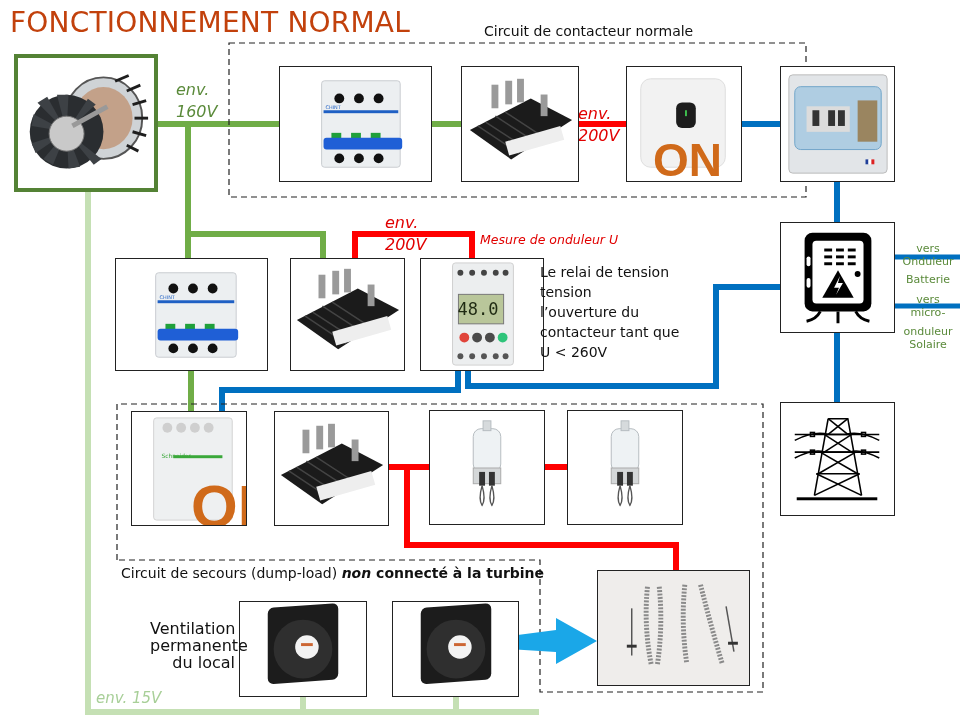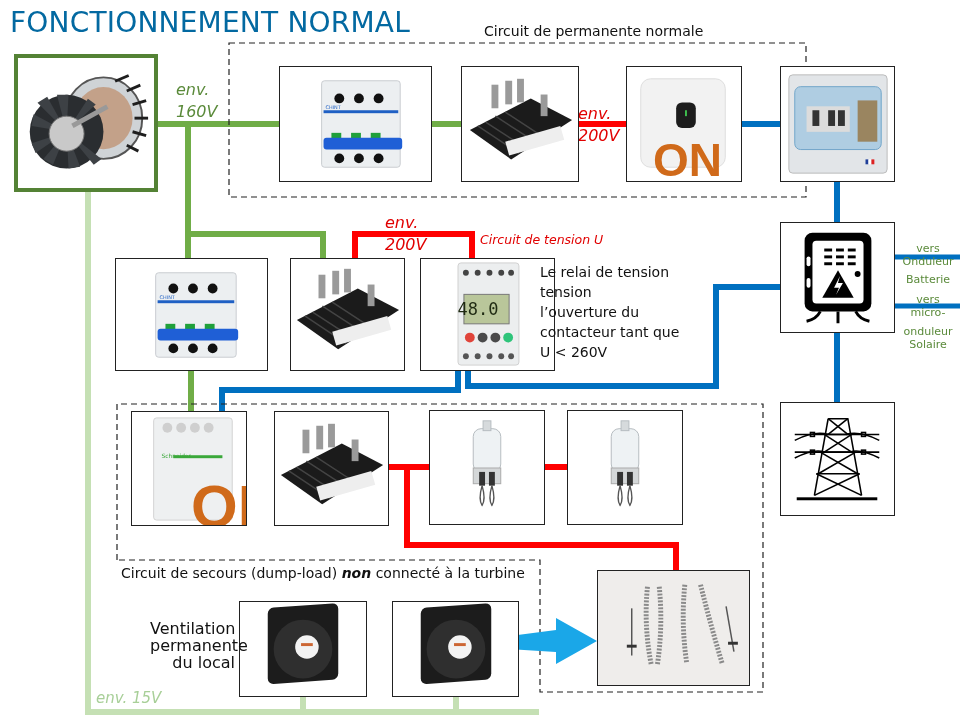--- a/index.html
+++ b/index.html
@@ -1,34 +1,34 @@
 <!DOCTYPE html>
 <html><head>
 <meta charset="utf-8">
 <style>
   html, body { margin: 0; padding: 0; background: #ffffff; }
   body { width: 960px; height: 720px; position: relative; overflow: hidden; font-family: "Liberation Sans", "DejaVu Sans", sans-serif; }
   .abs { position: absolute; }
   #wires { position: absolute; left: 0; top: 0; width: 960px; height: 720px; }
-  .title { left: 10px; top: 6px; font-size: 28px; color: #0369a1; letter-spacing: 0.2px; font-family: "DejaVu Sans", sans-serif; }
+  .title { left: 10px; top: 6px; font-size: 28px; color: #c2410c; letter-spacing: 0.2px; font-family: "DejaVu Sans", sans-serif; }
   .dash-label { font-size: 14px; color: #111; font-family: "DejaVu Sans", sans-serif; white-space: nowrap; background: #fff; }
   .box { position: absolute; background: #fff; border: 1.3px solid #222; box-sizing: border-box; overflow: hidden; }
   .box svg { width: 100%; height: 100%; display: block; }
   .volt { font-style: italic; font-size: 16px; line-height: 20px; text-align: left; font-family: "DejaVu Sans", sans-serif; }
   .volt.green { color: #5a8a3a; }
   .volt.red { color: #e10000; }
   .volt.lightgreen { color: #a8cf98; font-size: 15px; }
   .status-on, .status-off { color: #d06a1a; font-weight: bold; font-family: "Liberation Sans", sans-serif; }
   .status-on { font-size: 46px; }
   .status-off { font-size: 60px; margin-left: 43px; }
   .measure { color: #e10000; font-style: italic; font-size: 12.5px; font-family: "DejaVu Sans", sans-serif; }
   .relay-desc { font-size: 14px; line-height: 20px; color: #111; font-family: "DejaVu Sans", sans-serif; }
   .small-green { color: #5a8a3a; font-size: 11px; font-family: "DejaVu Sans", sans-serif; text-align: center; }
   .vent { font-size: 16px; line-height: 17px; text-align: right; color: #111; font-family: "DejaVu Sans", sans-serif; }
-  .emph { font-weight: normal; }
+  .emph { font-weight: bold; }
   .emph-i { font-weight: bold; font-style: italic; }
 </style>
 </head>
 <body>
 
 <svg id="wires" viewBox="0 0 960 720">
 
   <polyline points="88,190 88,712 539,712" fill="none" stroke="#c5e0b4" stroke-width="6"></polyline>
   <polyline points="303,696 303,712" fill="none" stroke="#c5e0b4" stroke-width="6"></polyline>
   <polyline points="456,696 456,712" fill="none" stroke="#c5e0b4" stroke-width="6"></polyline>
@@ -54,21 +54,21 @@
   <polyline points="458,370 458,390 222,390 222,412" fill="none" stroke="#0070c0" stroke-width="6"></polyline>
 
   <rect x="229" y="43" width="577" height="154" fill="none" stroke="#222" stroke-width="1.2" stroke-dasharray="6,4"></rect>
   <polyline points="117,560 117,404 763,404 763,692 540,692 540,560 117,560" fill="none" stroke="#222" stroke-width="1.2" stroke-dasharray="6,4"></polyline>
 
   <polygon points="458,643 556,630 556,618 597,641 556,664 556,652 458,646" fill="#1aa7e8"></polygon>
 </svg>
 
 <div class="abs title">FONCTIONNEMENT NORMAL</div>
 
-<div class="abs dash-label" style="left:484px; top:23px; background:transparent;">Circuit de permanente normale</div>
+<div class="abs dash-label" style="left:484px; top:23px; background:transparent;">Circuit de contacteur normale</div>
 <div class="abs dash-label" style="left:121px; top:565px; background:transparent;"><span>Circuit de secours (dump-load) </span><span class="emph-i">non</span><span class="emph"> connecté à la turbine</span></div>
 
 <div class="box" style="left:14px; top:54px; width:144px; height:138px; border:4px solid #548235;">
   <svg viewBox="0 0 140 134">
     <ellipse cx="88" cy="62" rx="40" ry="42" fill="#cfd3d6" stroke="#555" stroke-width="2"></ellipse>
     <ellipse cx="88" cy="62" rx="30" ry="32" fill="#b9794a" opacity="0.55"></ellipse>
     <g stroke="#1e1e1e" stroke-width="3">
       <line x1="100" y1="24" x2="114" y2="18"></line>
         <line x1="112" y1="34" x2="126" y2="28"></line>
         <line x1="118" y1="48" x2="132" y2="44"></line>
@@ -187,42 +187,42 @@
         <line x1="32" y1="48" x2="72" y2="74"></line>
         <line x1="42" y1="44" x2="82" y2="70"></line>
       </g>
     <rect x="28" y="16" width="7" height="24" fill="#9a9a9a"></rect>
       <rect x="42" y="12" width="7" height="24" fill="#9a9a9a"></rect>
       <rect x="54" y="10" width="7" height="24" fill="#9a9a9a"></rect>
       <rect x="78" y="26" width="7" height="22" fill="#9a9a9a"></rect>
     <polygon points="42,74 98,58 102,72 46,88" fill="#eee"></polygon>
   </svg>
 </div>
-<div class="box" style="left:420px; top:258px; width:135px; height:113px;">
+<div class="box" style="left:420px; top:258px; width:124px; height:113px;">
   <svg viewBox="0 0 116 113">
     <rect x="28" y="4" width="62" height="104" rx="3" fill="#eceeef" stroke="#d0d0d0"></rect>
     <circle cx="36" cy="14" r="3" fill="#444"></circle>
       <circle cx="48" cy="14" r="3" fill="#444"></circle>
       <circle cx="60" cy="14" r="3" fill="#444"></circle>
       <circle cx="72" cy="14" r="3" fill="#444"></circle>
       <circle cx="82" cy="14" r="3" fill="#444"></circle>
     <rect x="34" y="36" width="46" height="30" fill="#b9c69a" stroke="#777"></rect>
     <circle cx="40" cy="80" r="5" fill="#e0443a"></circle>
       <circle cx="53" cy="80" r="5" fill="#4a4a4a"></circle>
       <circle cx="66" cy="80" r="5" fill="#4a4a4a"></circle>
       <circle cx="79" cy="80" r="5" fill="#2ec47a"></circle>
     <circle cx="36" cy="99" r="3" fill="#555"></circle>
       <circle cx="48" cy="99" r="3" fill="#555"></circle>
       <circle cx="60" cy="99" r="3" fill="#555"></circle>
       <circle cx="72" cy="99" r="3" fill="#555"></circle>
       <circle cx="82" cy="99" r="3" fill="#555"></circle>
   </svg>
   <div class="abs" style="left:36px; top:40px; width:42px; text-align:center; font-family:'DejaVu Sans Mono', monospace; font-size:17px; color:#1f2a12;">48.0</div>
 </div>
-<div class="abs measure" style="left:480px; top:232px;">Circuit de tension U</div>
+<div class="abs measure" style="left:480px; top:232px;">Mesure de onduleur U</div>
 <div class="abs relay-desc" style="left:540px; top:262px;">
   <div>Le relai de tension</div>
   <div>tension</div>
   <div>l’ouverture du</div>
   <div>contacteur tant que</div>
   <div>U &lt; 260V</div>
 </div>
 
 <div class="box" style="left:780px; top:222px; width:115px; height:111px;">
   <svg viewBox="0 0 115 111">

